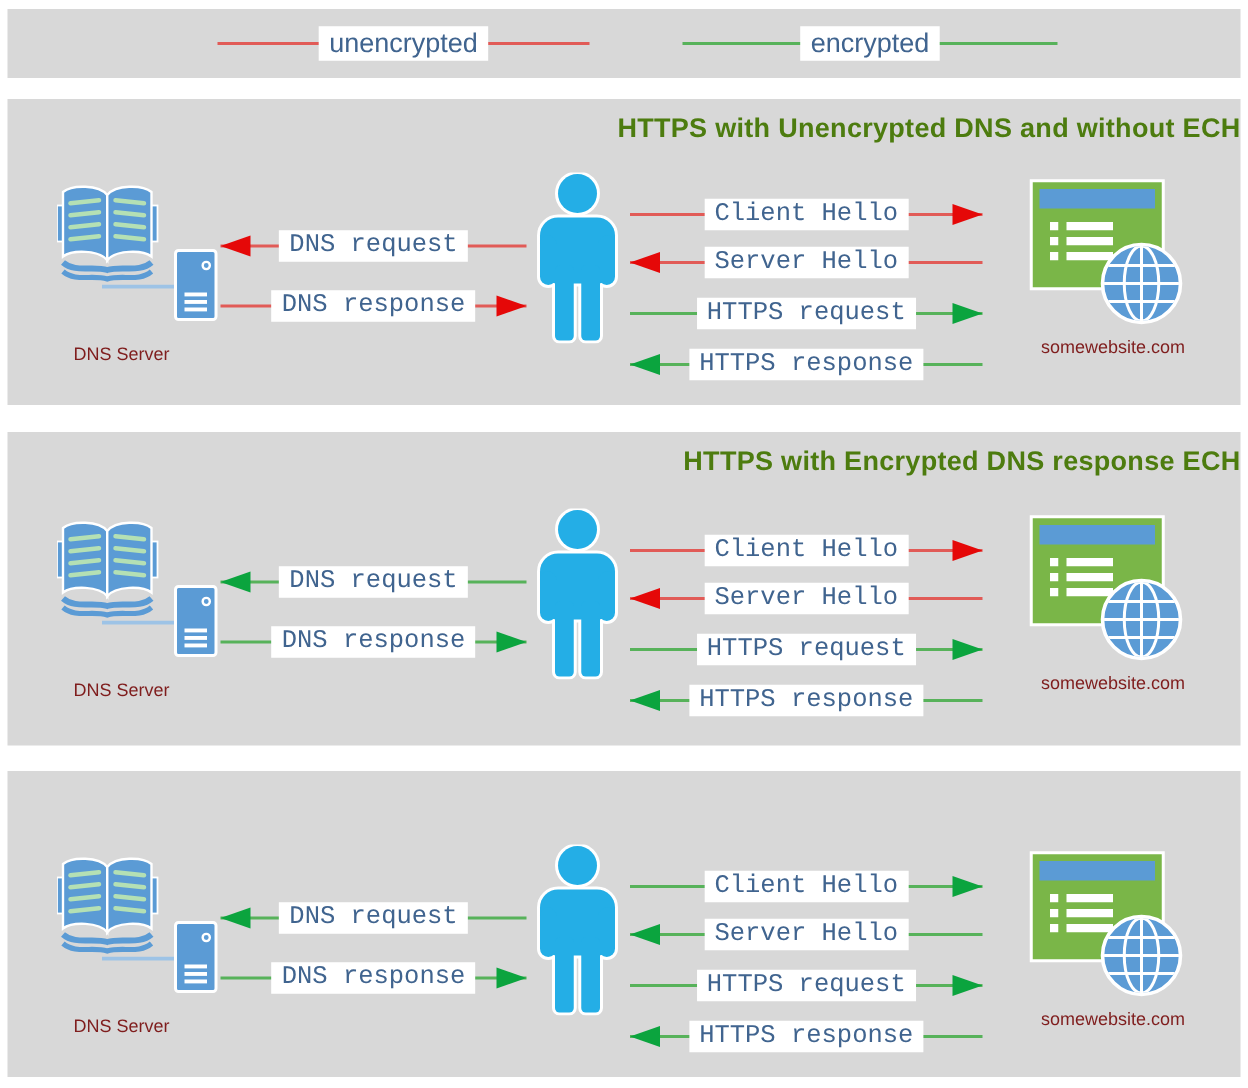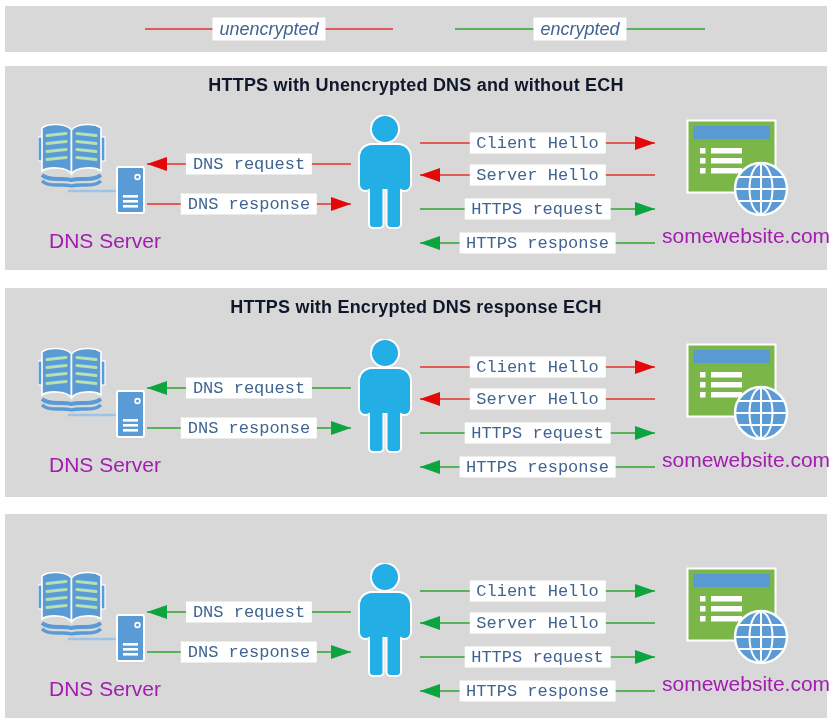--- a/index.html
+++ b/index.html
@@ -1,39 +1,39 @@
 <!DOCTYPE html>
 <html><head>
 <meta charset="utf-8">
 <style>
   html,body{margin:0;padding:0;background:#ffffff;}
   #stage{position:relative;width:832px;height:725px;background:#ffffff;overflow:hidden;
          font-family:"Liberation Sans",sans-serif;}
   .band{position:absolute;left:5px;width:822px;background:#d8d8d8;}
-  .panel-title{position:absolute;top:9px;left:0;width:100%;text-align:center;
-               font-size:18px;font-weight:700;color:#0f172a;letter-spacing:.2px;}
-  .side-label{position:absolute;font-size:21px;color:#a21caf;white-space:nowrap;}
+  .panel-title{position:absolute;top:9px;left:0;width:100%;text-align:right;
+               font-size:18px;font-weight:700;color:#4d7c0f;letter-spacing:.2px;}
+  .side-label{position:absolute;font-size:12px;color:#7f1d1d;white-space:nowrap;}
   
   .msg{position:absolute;height:18px;font-family:Liberation Mono, monospace;}
   .msg .line{position:absolute;left:0;right:0;top:50%;height:2px;margin-top:-1px;}
   .msg .head{position:absolute;top:50%;width:0;height:0;margin-top:-7px;
              border-top:7px solid transparent;border-bottom:7px solid transparent;}
   .msg.right .head{right:0;border-left:20px solid;}
   .msg.left  .head{left:0;border-right:20px solid;}
   .msg.unencrypted .line{background:#e15b57;}
   .msg.encrypted   .line{background:#57b25a;}
   .msg.unencrypted.right .head{border-left-color:#e50808;}
   .msg.unencrypted.left  .head{border-right-color:#e50808;}
   .msg.encrypted.right   .head{border-left-color:#0ba43e;}
   .msg.encrypted.left    .head{border-right-color:#0ba43e;}
   .msg-label{position:absolute;left:50%;top:50%;transform:translate(-50%,-50%);
              background:#ffffff;padding:1px 7px;font-size:17px;color:#40648f;
              white-space:nowrap;z-index:2;}
   
-  .legend-item{position:absolute;top:0;height:46px;font-style:italic;}
+  .legend-item{position:absolute;top:0;height:46px;}
   .legend-item .line{position:absolute;left:0;right:0;top:50%;height:2px;margin-top:-1px;}
   .legend-item.unencrypted .line{background:#e15b57;}
   .legend-item.encrypted   .line{background:#57b25a;}
   .legend-item .msg-label{font-size:18px;}
   .icon-abs{position:absolute;}
 </style>
 </head>
 <body>
 
 <div id="stage">

